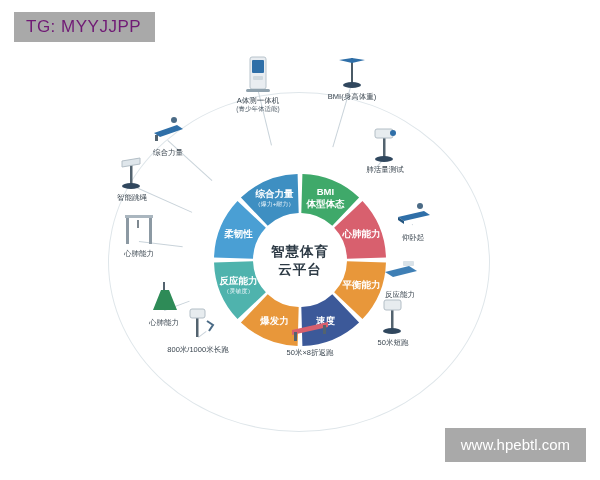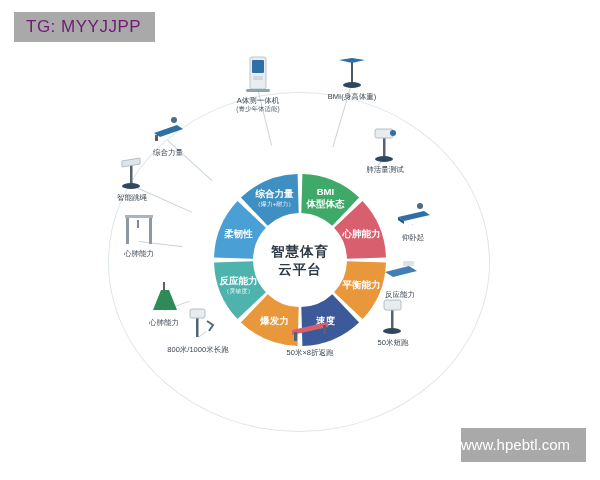--- a/index.html
+++ b/index.html
@@ -28,21 +28,21 @@
     line-height: 1;
     z-index: 60;
   }
   .site-tag {
     position: absolute;
     right: 14px;
     bottom: 18px;
     background: #a9a9a9;
     color: #ffffff;
     font-size: 15px;
-    padding: 9px 16px 10px 0;
+    padding: 9px 16px 10px 16px;
     line-height: 1;
     z-index: 60;
   }
 
   
   .stage {
     position: absolute;
     inset: 0;
   }
 

